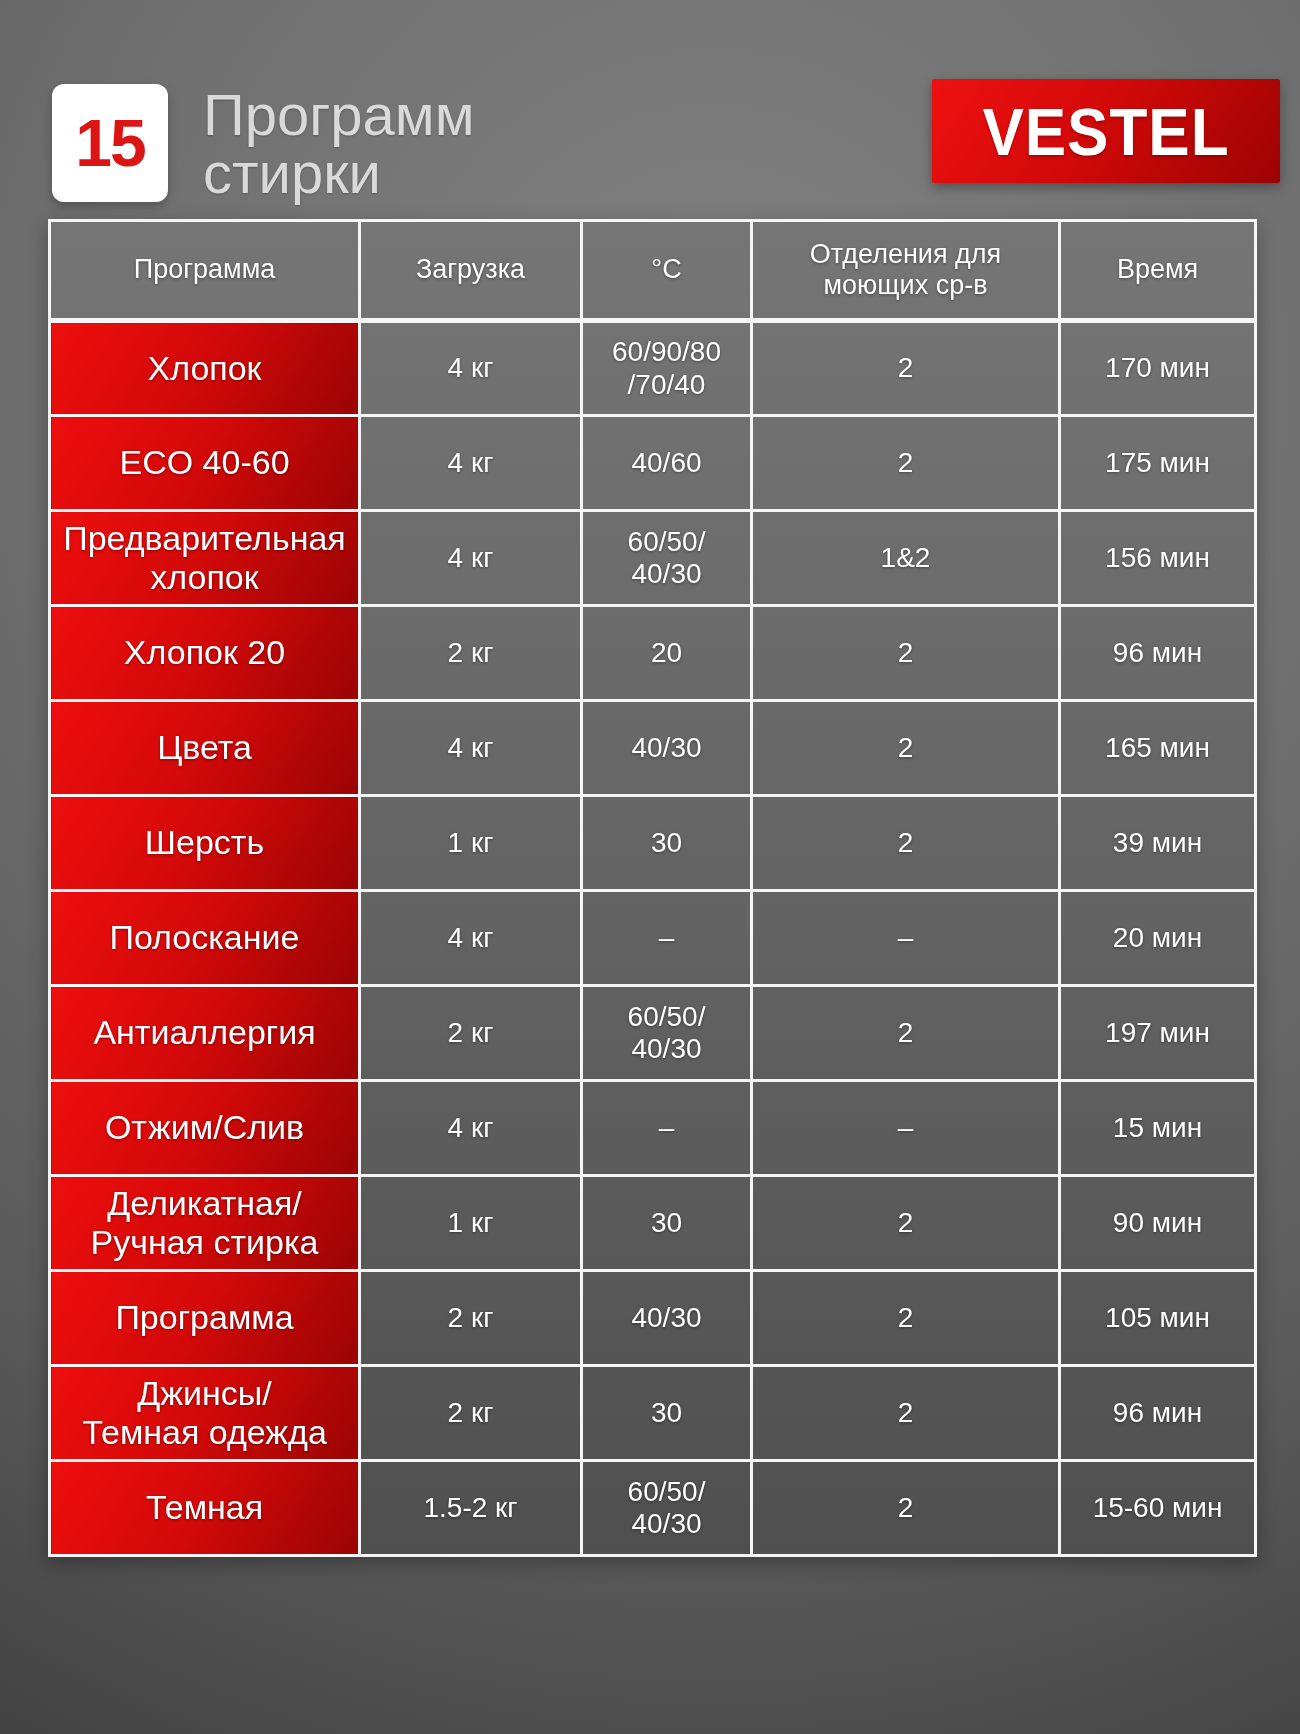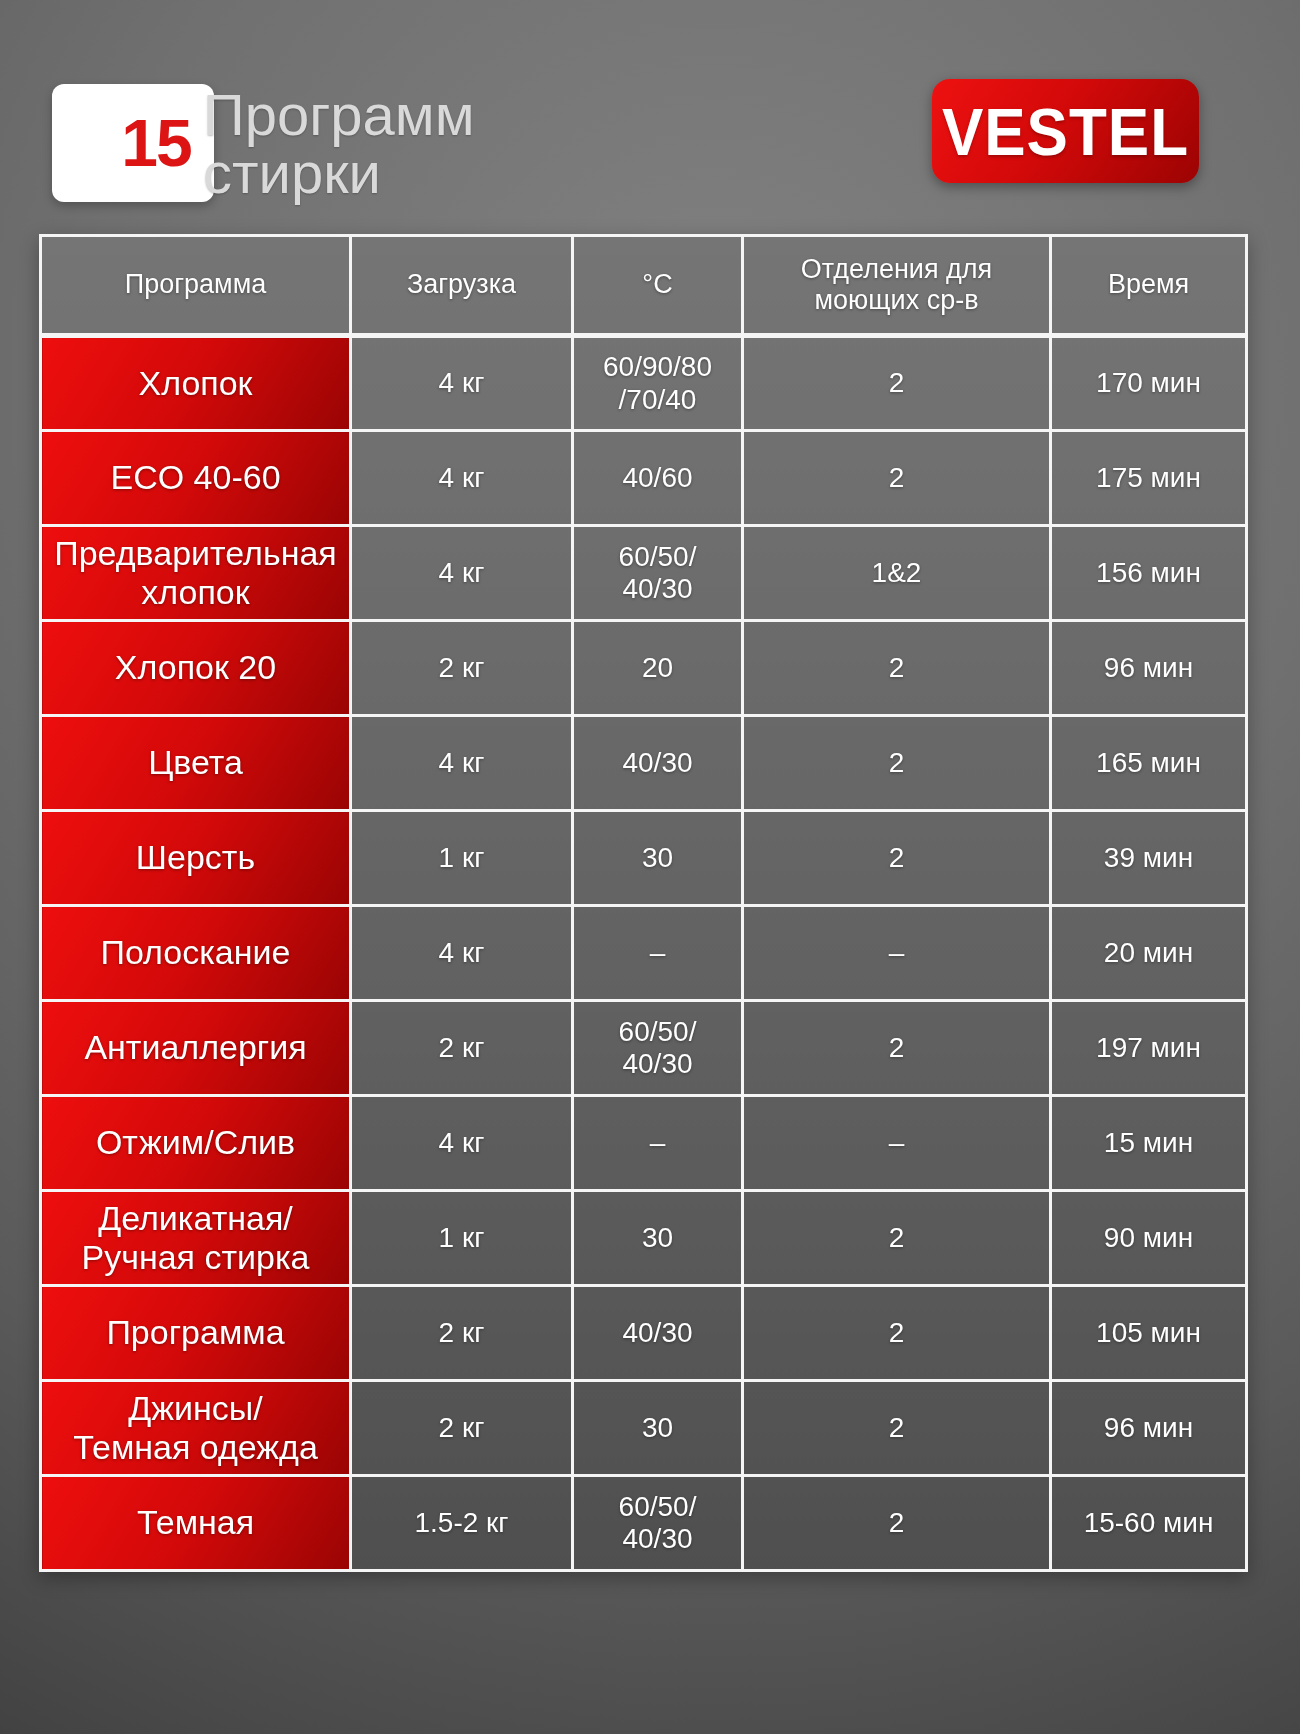--- a/index.html
+++ b/index.html
@@ -20,21 +20,20 @@
 
   
   .badge {
     position: absolute;
     left: 52px; top: 84px;
     width: 116px; height: 118px;
     background: #ffffff;
     border-radius: 12px;
     display: flex; align-items: center; justify-content: center;
     box-shadow: 0 4px 10px rgba(0,0,0,0.25);
-    padding-left: 46px;
   }
   .badge span {
     color: #dd1414;
     font-size: 66px;
     font-weight: bold;
     letter-spacing: -2px;
   }
   .title {
     position: absolute;
     left: 191px; top: 74px;
@@ -42,46 +41,45 @@
     color: #d9d9d9;
     font-size: 58px;
     font-weight: normal;
     line-height: 1.0;
     letter-spacing: 0px;
     text-shadow: 0 1px 2px rgba(0,0,0,0.25);
   }
   .logo {
     position: absolute;
     left: 932px; top: 79px;
-    width: 267px; height: 104px;
-    border-radius: 18px;
+    width: 348px; height: 104px;
+    border-radius: 2px;
     background: linear-gradient(125deg, #ee1111 0%, #d30909 45%, #9c0303 100%);
     display: flex; align-items: center; justify-content: center;
     box-shadow: 0 4px 12px rgba(0,0,0,0.35);
   }
   .logo span {
     color: #ffffff;
     font-weight: bold;
     font-size: 62px;
     letter-spacing: 1px;
     transform: scaleY(1.08);
     text-shadow: 0 2px 3px rgba(0,0,0,0.25);
   }
 
   
   table.programs {
     position: absolute;
-    left: 39px; top: 219px;
+    left: 48px; top: 219px;
     width: 1206px;
     border-collapse: collapse;
     table-layout: fixed;
     background: linear-gradient(to bottom, #757575 0%, #6d6d6d 25%, #5e5e5e 65%, #4f4f4f 100%);
     border: 3px solid #f5f5f5;
     box-shadow: 0 6px 18px rgba(0,0,0,0.3);
-    margin-top: 15px;
   }
   .programs th, .programs td {
     border: 3px solid #f5f5f5;
     color: #ffffff;
     text-align: center;
     vertical-align: middle;
     white-space: pre-line;
     padding: 2px 6px;
     text-shadow: 0 1px 3px rgba(0,0,0,0.4);
     overflow: hidden;

